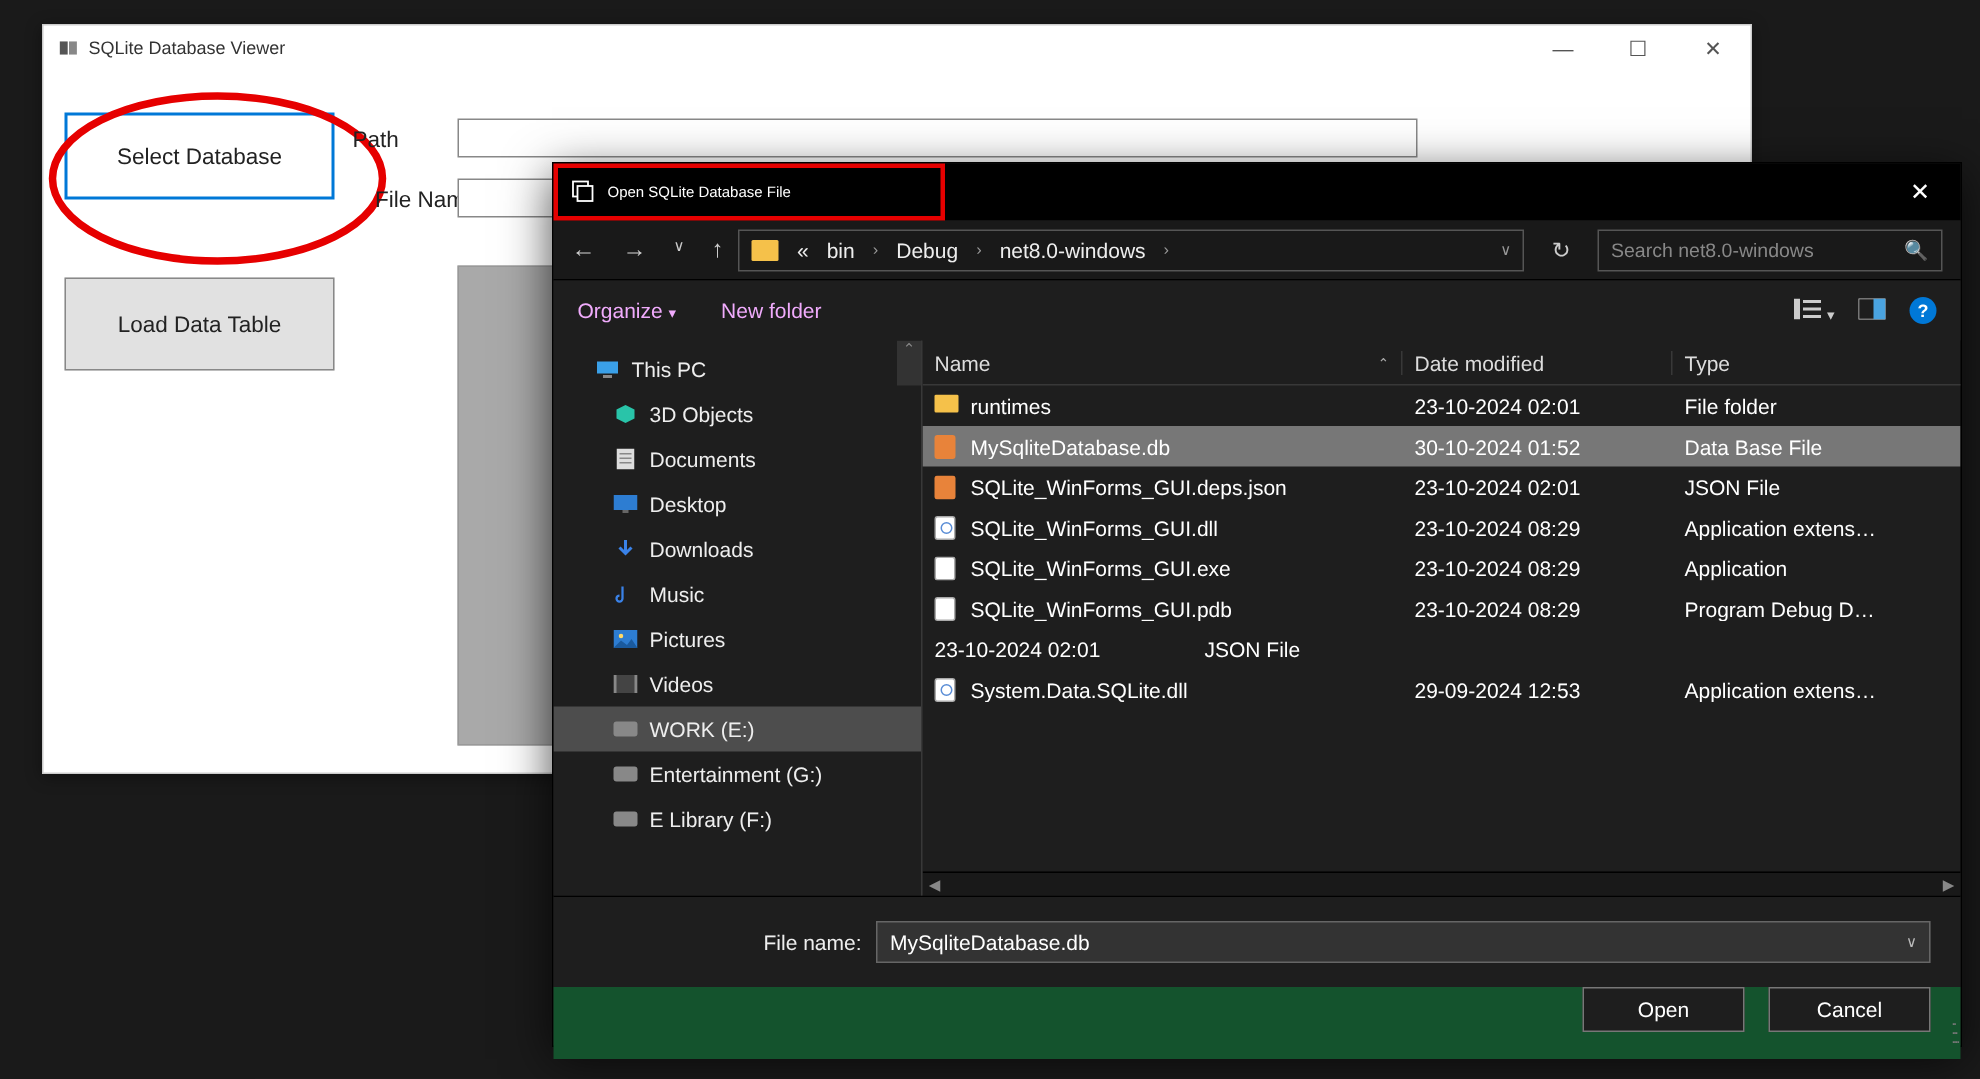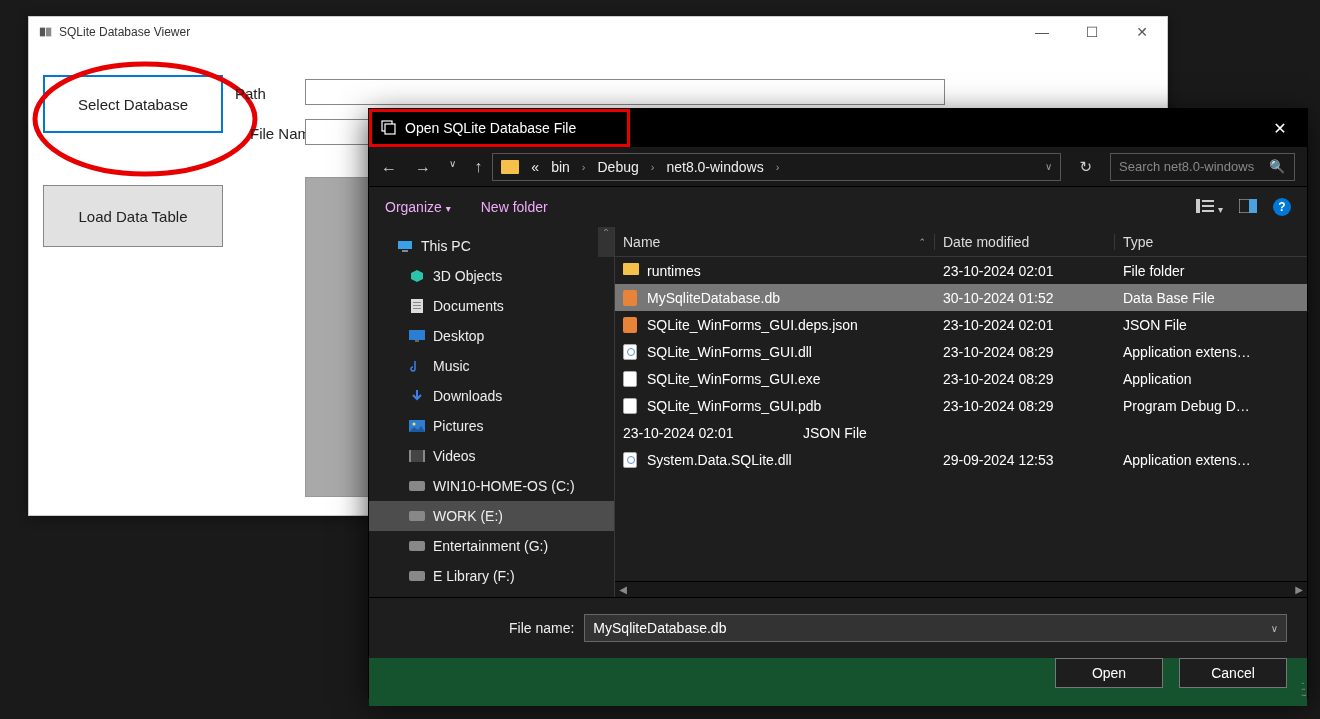--- a/index.html
+++ b/index.html
@@ -66,42 +66,42 @@
       left: 368px; top: 108px;
       width: 940px; height: 590px;
       background: #1e1e1e; color:#fff;
       box-shadow: 0 8px 30px rgba(0,0,0,.7);
       border:1px solid #000;
     }
     .dlg-titlebar {
       display:flex; align-items:center; justify-content:space-between;
       height: 38px; padding: 0 12px; background:#000;
     }
-    .dlg-title { display:flex; align-items:center; gap:8px; font-size:14px; }
+    .dlg-title { display:flex; align-items:center; gap:8px; font-size:10px; }
     .dlg-close { font-size:16px; width:30px; text-align:center; }
     .red-box-outline {
       position:absolute; left:0px; top:0px; width:261px; height:38px;
       border:3px solid #e60000; pointer-events:none;
     }
 
     .dlg-nav {
       display:flex; align-items:center; gap:10px; height:40px; padding:0 12px;
       background:#191919; border-bottom:1px solid #000;
     }
     .nav-arrows { display:flex; gap:18px; font-size:16px; color:#ccc; }
     .breadcrumb {
       flex:1; display:flex; align-items:center; gap:12px;
       border:1px solid #555; height:28px; padding:0 8px; background:#191919;
       color:#eee; font-size:14px;
     }
     .bc-sep { color:#999; font-size:11px; }
     .bc-folder-icon { width:18px; height:14px; background:#f5c14a; border-radius:1px; }
     .nav-refresh { color:#ccc; font-size:15px; padding:0 8px; }
     .nav-search {
-      width:185px; height:28px; border:1px solid #555; background:#191919;
+      width:230px; height:28px; border:1px solid #555; background:#191919;
       color:#888; padding:0 8px; font-size:13px; display:flex; align-items:center; justify-content:space-between;
     }
 
     .dlg-toolbar {
       display:flex; align-items:center; justify-content:space-between;
       height:40px; padding:0 16px; background:#1e1e1e;
     }
     .tb-left { display:flex; gap:30px; align-items:center; font-size:14px; color:#f0abfc;}
     .tb-right { display:flex; gap:16px; align-items:center; }
     .tb-icon { color:#ccc; font-size:14px; }
@@ -310,58 +310,52 @@
             <svg width="16" height="12" viewBox="0 0 16 12">
               <rect width="16" height="10" fill="#2d7dd2"></rect>
               <rect x="6" y="10" width="4" height="2" fill="#666"></rect>
             </svg>
           </span>
      <span>Desktop</span>
    </div>
         <div class="tree-item l1 ">
      <span class="ti-icon">
             <svg width="14" height="14" viewBox="0 0 14 14">
+              <path d="M7 1v8M3 6l4 4 4-4" stroke="#3a82e8" stroke-width="2" fill="none"></path>
+            </svg>
+          </span>
+     <span>Downloads</span>
+   </div>
+        <div class="tree-item l1 ">
+     <span class="ti-icon">
+            <svg width="14" height="14" viewBox="0 0 14 14">
               <path d="M5 2v8a2 2 0 11-2-2" stroke="#3a82e8" stroke-width="1.5" fill="none"></path>
             </svg>
           </span>
      <span>Music</span>
-   </div>
-        <div class="tree-item l1 ">
-     <span class="ti-icon">
-            <svg width="14" height="14" viewBox="0 0 14 14">
-              <path d="M7 1v8M3 6l4 4 4-4" stroke="#3a82e8" stroke-width="2" fill="none"></path>
-            </svg>
-          </span>
-     <span>Downloads</span>
    </div>
         <div class="tree-item l1 ">
      <span class="ti-icon">
             <svg width="16" height="12" viewBox="0 0 16 12">
               <rect width="16" height="12" fill="#2d7dd2"></rect>
               <circle cx="5" cy="4" r="1.5" fill="#ffd966"></circle>
               <path d="M0 12l5-5 4 3 3-4 4 6z" fill="#1a5a9e"></path>
             </svg>
           </span>
      <span>Pictures</span>
    </div>
         <div class="tree-item l1 ">
      <span class="ti-icon">
             <svg width="16" height="12" viewBox="0 0 16 12">
               <rect width="16" height="12" fill="#444"></rect>
               <rect y="0" width="2" height="12" fill="#888"></rect>
               <rect x="14" width="2" height="12" fill="#888"></rect>
             </svg>
           </span>
      <span>Videos</span>
-   </div>
-        <div class="tree-item l1 ">
-     <span class="ti-icon">
-            <div class="drive-icon"></div>
-          </span>
-     <span>WIN10-HOME-OS (C:)</span>
    </div>
         <div class="tree-item l1 selected">
      <span class="ti-icon">
             <div class="drive-icon"></div>
           </span>
      <span>WORK (E:)</span>
    </div>
         <div class="tree-item l1 ">
      <span class="ti-icon">
             <div class="drive-icon"></div>

